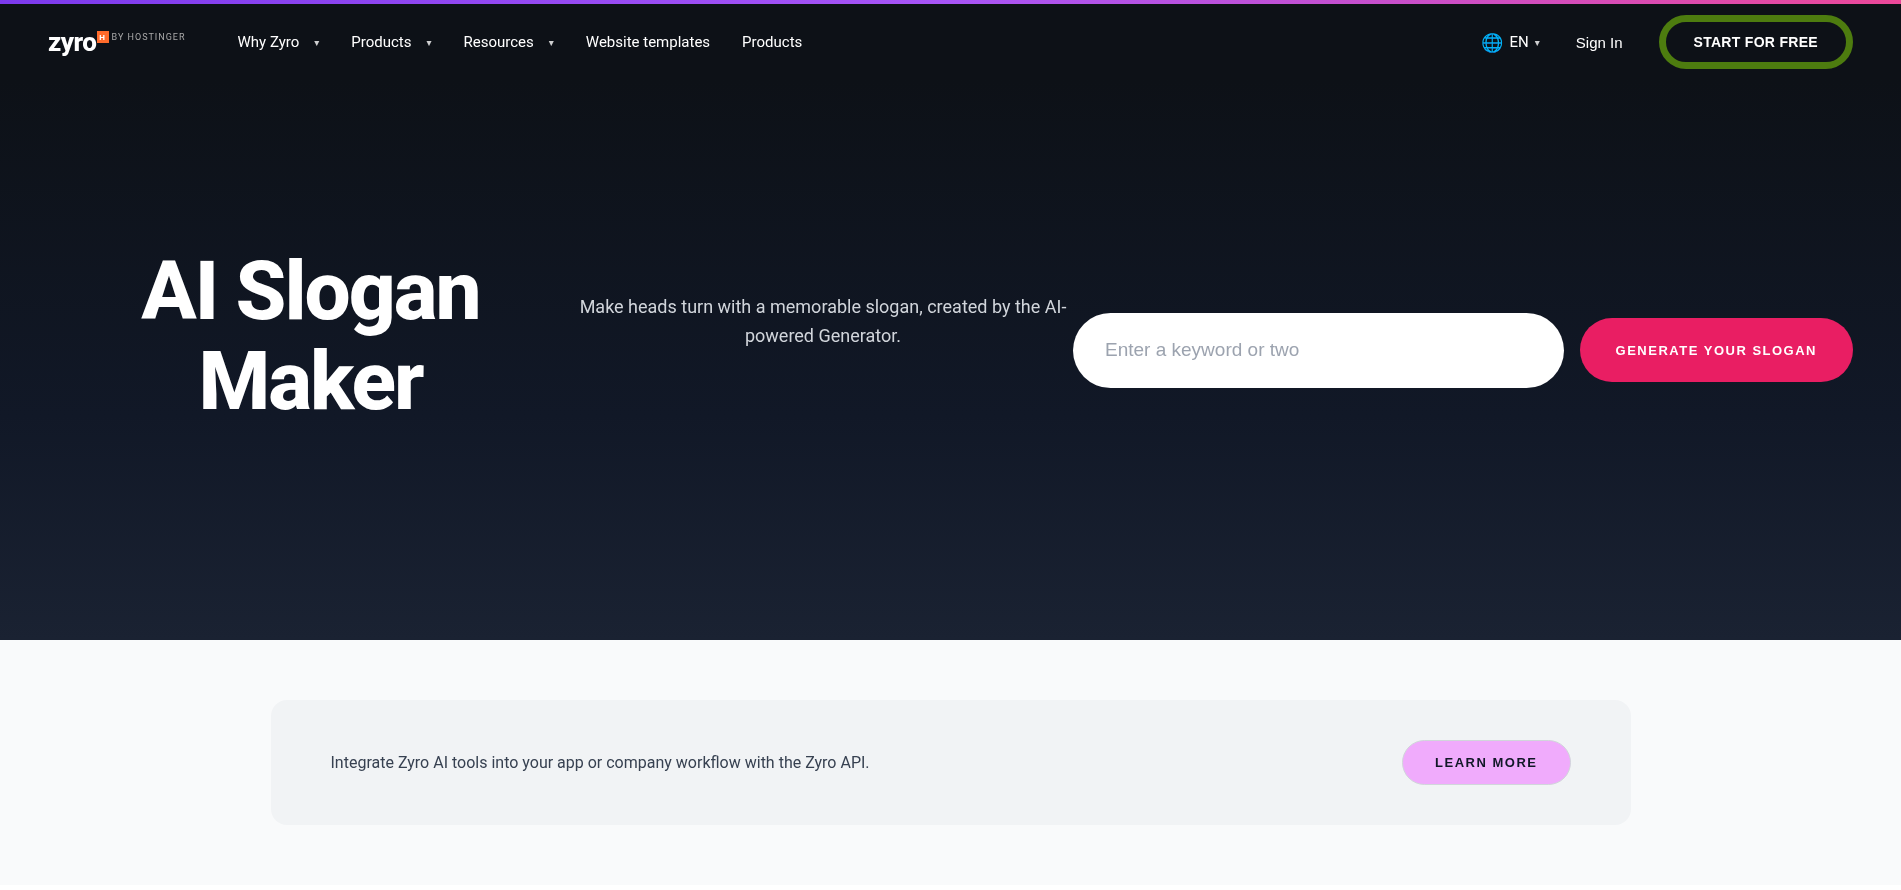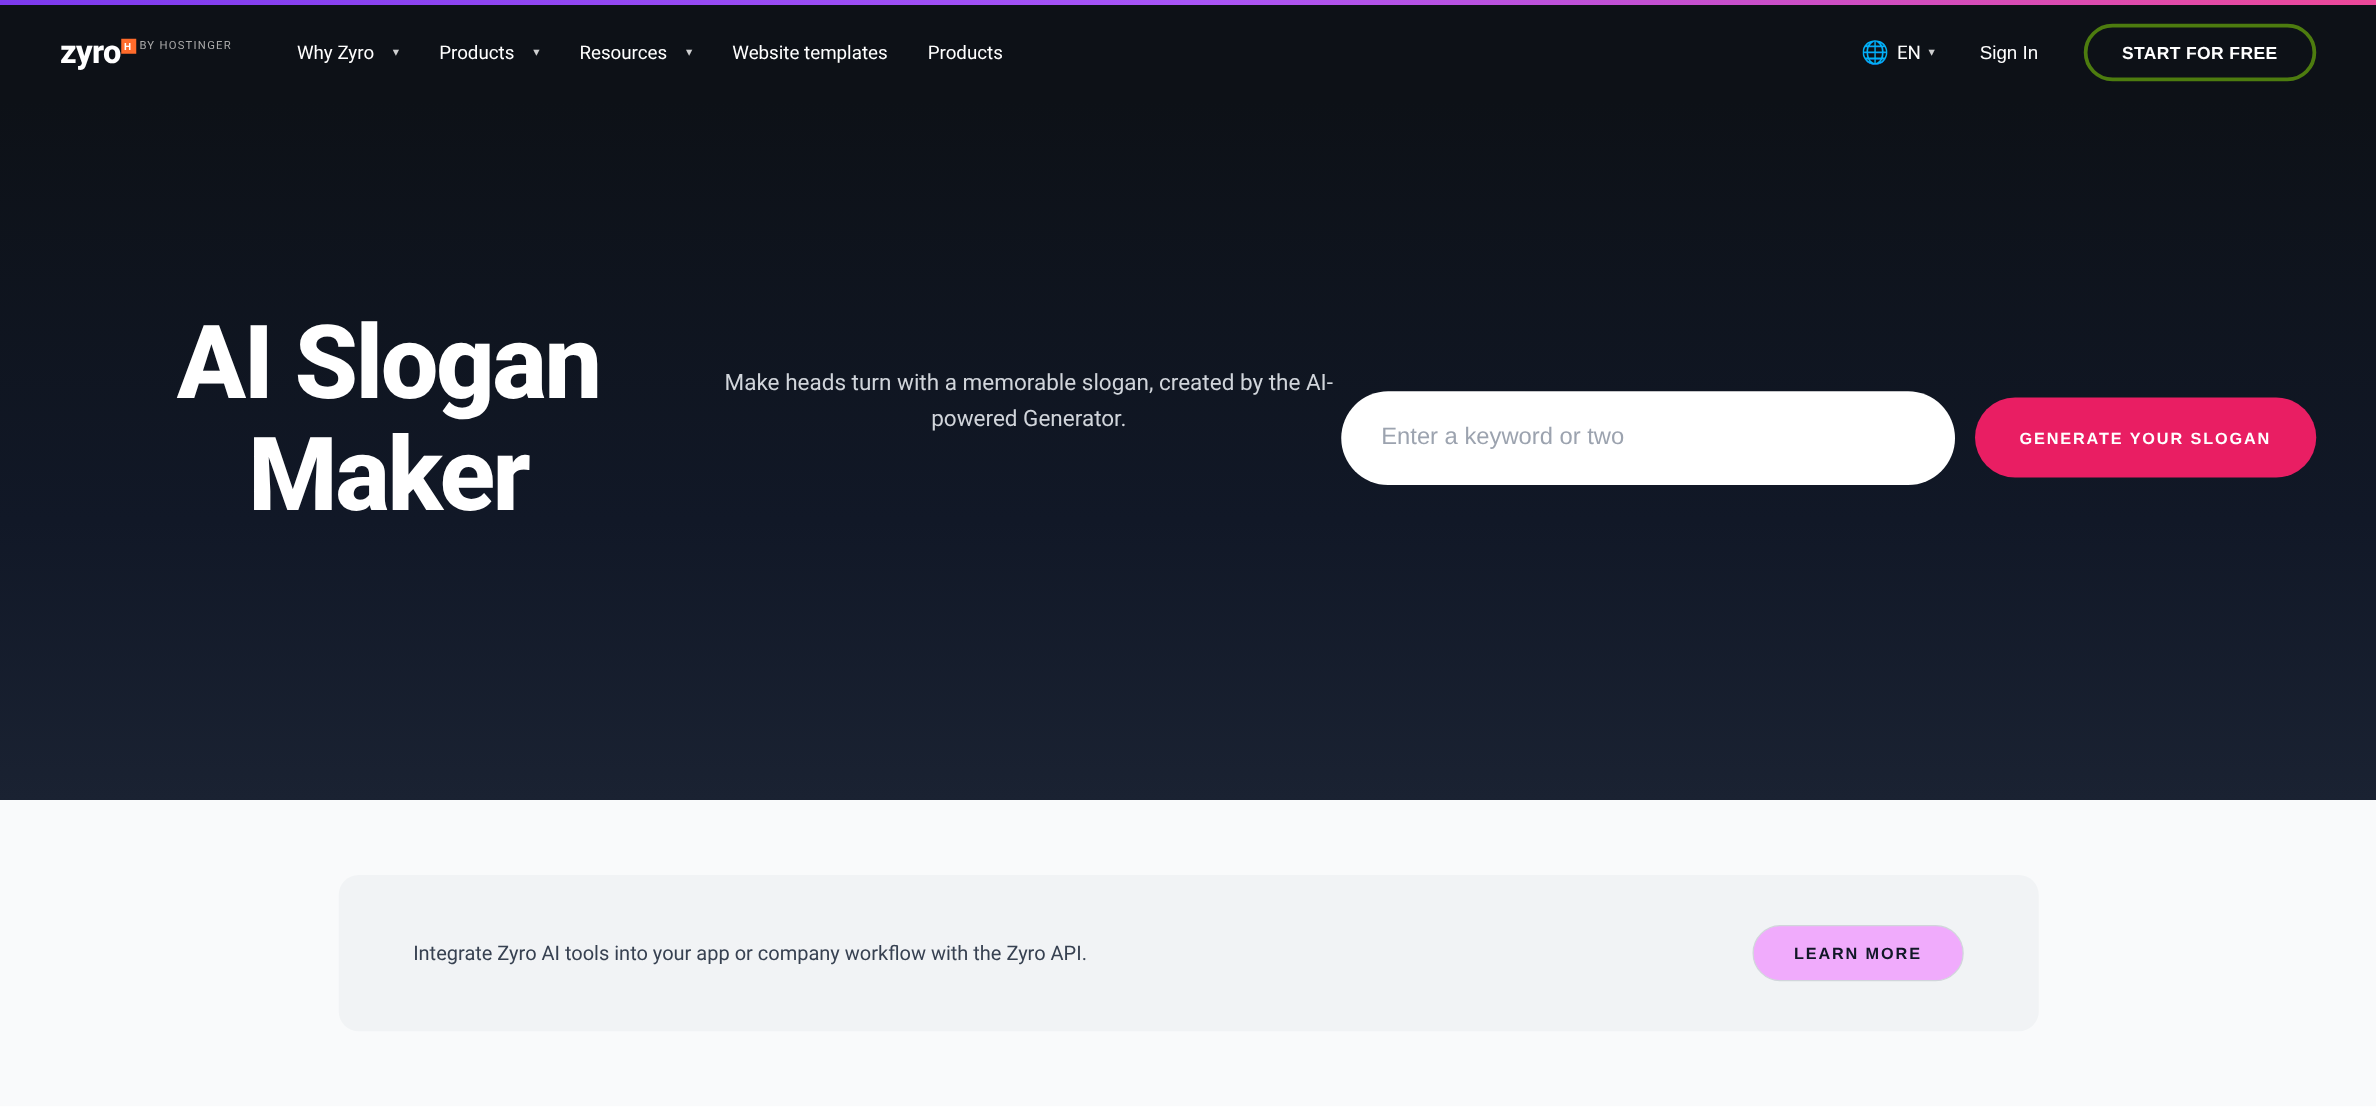--- a/index.html
+++ b/index.html
@@ -129,21 +129,21 @@
       border: none;
       padding: 8px 12px;
     }
 
     .start-free-btn {
       color: white;
       font-size: 14px;
       font-weight: 600;
       cursor: pointer;
       background: transparent;
-      border: 3px solid #4d7c0f;
+      border: 7px solid #4d7c0f;
       border-radius: 50px;
       padding: 12px 28px;
       letter-spacing: 0.3px;
       white-space: nowrap;
     }
 
     
     .hero-section {
       background: linear-gradient(180deg, #0d1117 0%, #111827 60%, #1a2232 100%);
       min-height: 560px;

